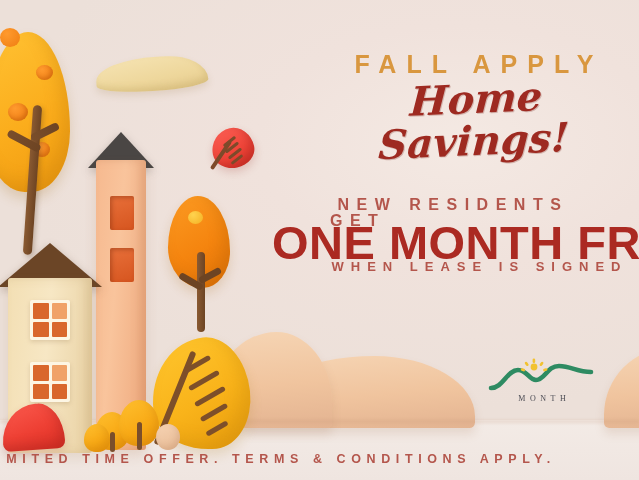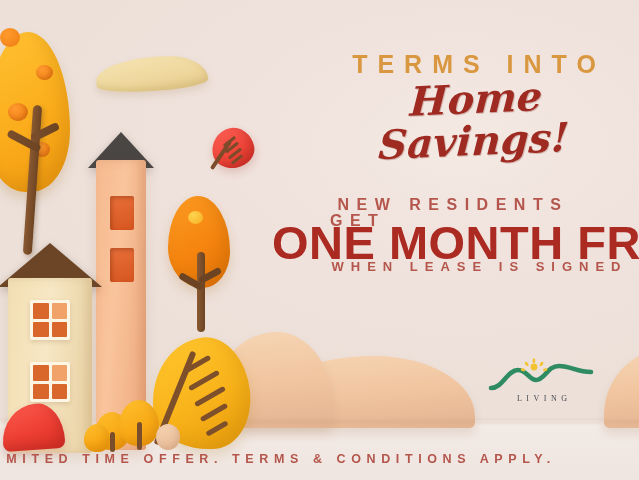--- a/index.html
+++ b/index.html
@@ -417,37 +417,37 @@
   <div class="clay red-blob"></div>
   <div class="clay orange-ball" style="left:0px; top:28px;"></div>
 
   <div class="clay bush" style="left:95px; top:412px; width:34px; height:38px;"></div>
   <div class="clay bush-stem" style="left:110px; top:432px; width:5px; height:20px;"></div>
   <div class="clay bush" style="left:119px; top:400px; width:40px; height:46px;"></div>
   <div class="clay bush-stem" style="left:137px; top:422px; width:5px; height:28px;"></div>
   <div class="clay bush" style="left:84px; top:424px; width:26px; height:28px;"></div>
   <div class="clay pebble" style="left:156px; top:424px; width:24px; height:26px;"></div>
 
-  <div class="headline-kicker">TERMS INTO</div>
+  <div class="headline-kicker">FALL APPLY</div>
   <div class="headline-script">Home Savings!</div>
 
   <div class="offer-pre">NEW RESIDENTS GET</div>
   <div class="offer-main">ONE MONTH FREE</div>
   <div class="offer-post">WHEN LEASE IS SIGNED</div>
 
   <div class="disclaimer">LIMITED TIME OFFER. TERMS &amp; CONDITIONS APPLY.</div>
 
   <div class="logo">
     <svg class="logo-mark" viewBox="0 0 110 34">
       <path d="M4 30 C 16 30, 20 12, 31 12 C 40 12, 42 22, 49 22 C 58 22, 60 8, 72 8 C 84 8, 90 14, 104 14" fill="none" stroke="#2e8b62" stroke-width="4.6" stroke-linecap="round"></path>
       <g fill="#f2c230">
         <circle cx="47" cy="9" r="3.4"></circle>
         <rect x="45.6" y="0.5" width="2.6" height="4.6" rx="1.3"></rect>
         <rect x="38.4" y="3.6" width="2.6" height="4.6" rx="1.3" transform="rotate(-38 39.7 5.9)"></rect>
         <rect x="53.2" y="3.6" width="2.6" height="4.6" rx="1.3" transform="rotate(38 54.5 5.9)"></rect>
         <rect x="34.6" y="9.6" width="2.6" height="4.4" rx="1.3" transform="rotate(-72 35.9 11.8)"></rect>
         <rect x="57.0" y="9.6" width="2.6" height="4.4" rx="1.3" transform="rotate(72 58.3 11.8)"></rect>
       </g>
     </svg>
-    <div class="logo-sub">LIVING</div>
+    <div class="logo-sub">MONTH</div>
   </div>
 
 </div>
 
 </body></html>

